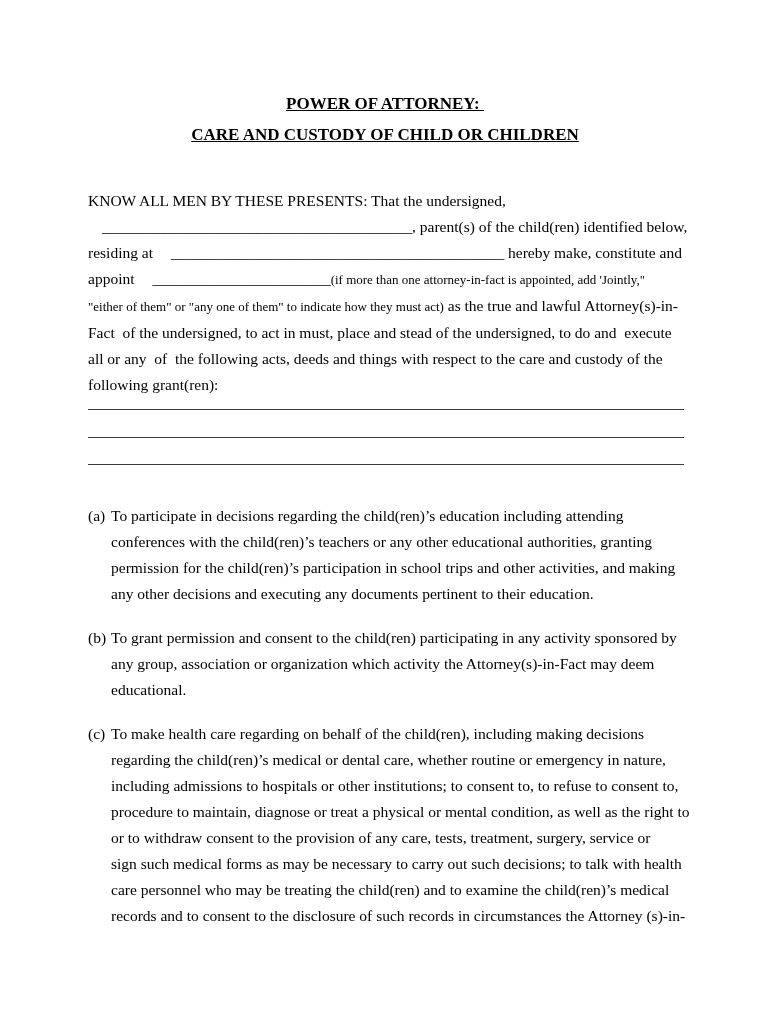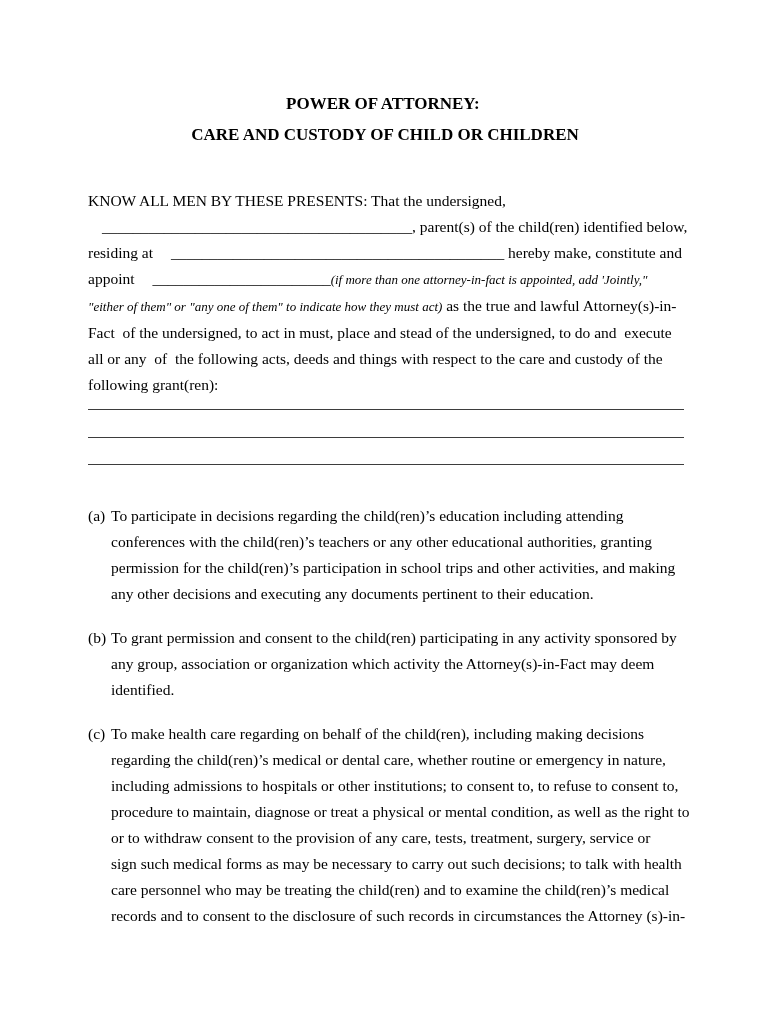--- a/index.html
+++ b/index.html
@@ -13,32 +13,31 @@
     font-size: 15.5px;
     overflow: hidden;
   }
   .title-block {
     padding-top: 88px;
     text-align: center;
     font-weight: bold;
     font-size: 17px;
     line-height: 31px;
   }
-  .title-line { white-space: pre; }
+  .title-line { text-decoration: underline; white-space: pre; }
   .doc-body {
     margin: 38px 88px 0 88px;
     width: 596px;
   }
   .line {
     line-height: 26px;
     white-space: pre;
   }
   .seg { white-space: pre; }
   .italic {
-    font-style: italic;
     font-size: 13px;
     text-align: center;
   }
   .blank { white-space: pre; letter-spacing: 0; margin-left: 14px; }
   .rules { }
   .rule {
     height: 26.5px;
     border-bottom: 1.6px solid #3d3d3d;
   }
   .rule.first { height: 11px; }
@@ -82,21 +81,21 @@
       <div class="item">
         <div class="line first-line"><span class="marker">(a)</span><span class="seg">To participate in decisions regarding the child(ren)’s education including attending</span></div>
         <div class="line cont">conferences with the child(ren)’s teachers or any other educational authorities, granting</div>
         <div class="line cont">permission for the child(ren)’s participation in school trips and other activities, and making</div>
         <div class="line cont">any other decisions and executing any documents pertinent to their education.</div>
       </div>
 
       <div class="item">
         <div class="line first-line"><span class="marker">(b)</span><span class="seg">To grant permission and consent to the child(ren) participating in any activity sponsored by</span></div>
         <div class="line cont">any group, association or organization which activity the Attorney(s)-in-Fact may deem</div>
-        <div class="line cont">identified.</div>
+        <div class="line cont">educational.</div>
       </div>
 
       <div class="item">
         <div class="line first-line"><span class="marker">(c)</span><span class="seg">To make health care regarding on behalf of the child(ren), including making decisions</span></div>
         <div class="line cont">regarding the child(ren)’s medical or dental care, whether routine or emergency in nature,</div>
         <div class="line cont">including admissions to hospitals or other institutions; to consent to, to refuse to consent to,</div>
         <div class="line cont">procedure to maintain, diagnose or treat a physical or mental condition, as well as the right to</div>
         <div class="line cont">or to withdraw consent to the provision of any care, tests, treatment, surgery, service or</div>
         <div class="line cont">sign such medical forms as may be necessary to carry out such decisions; to talk with health</div>
         <div class="line cont">care personnel who may be treating the child(ren) and to examine the child(ren)’s medical</div>

